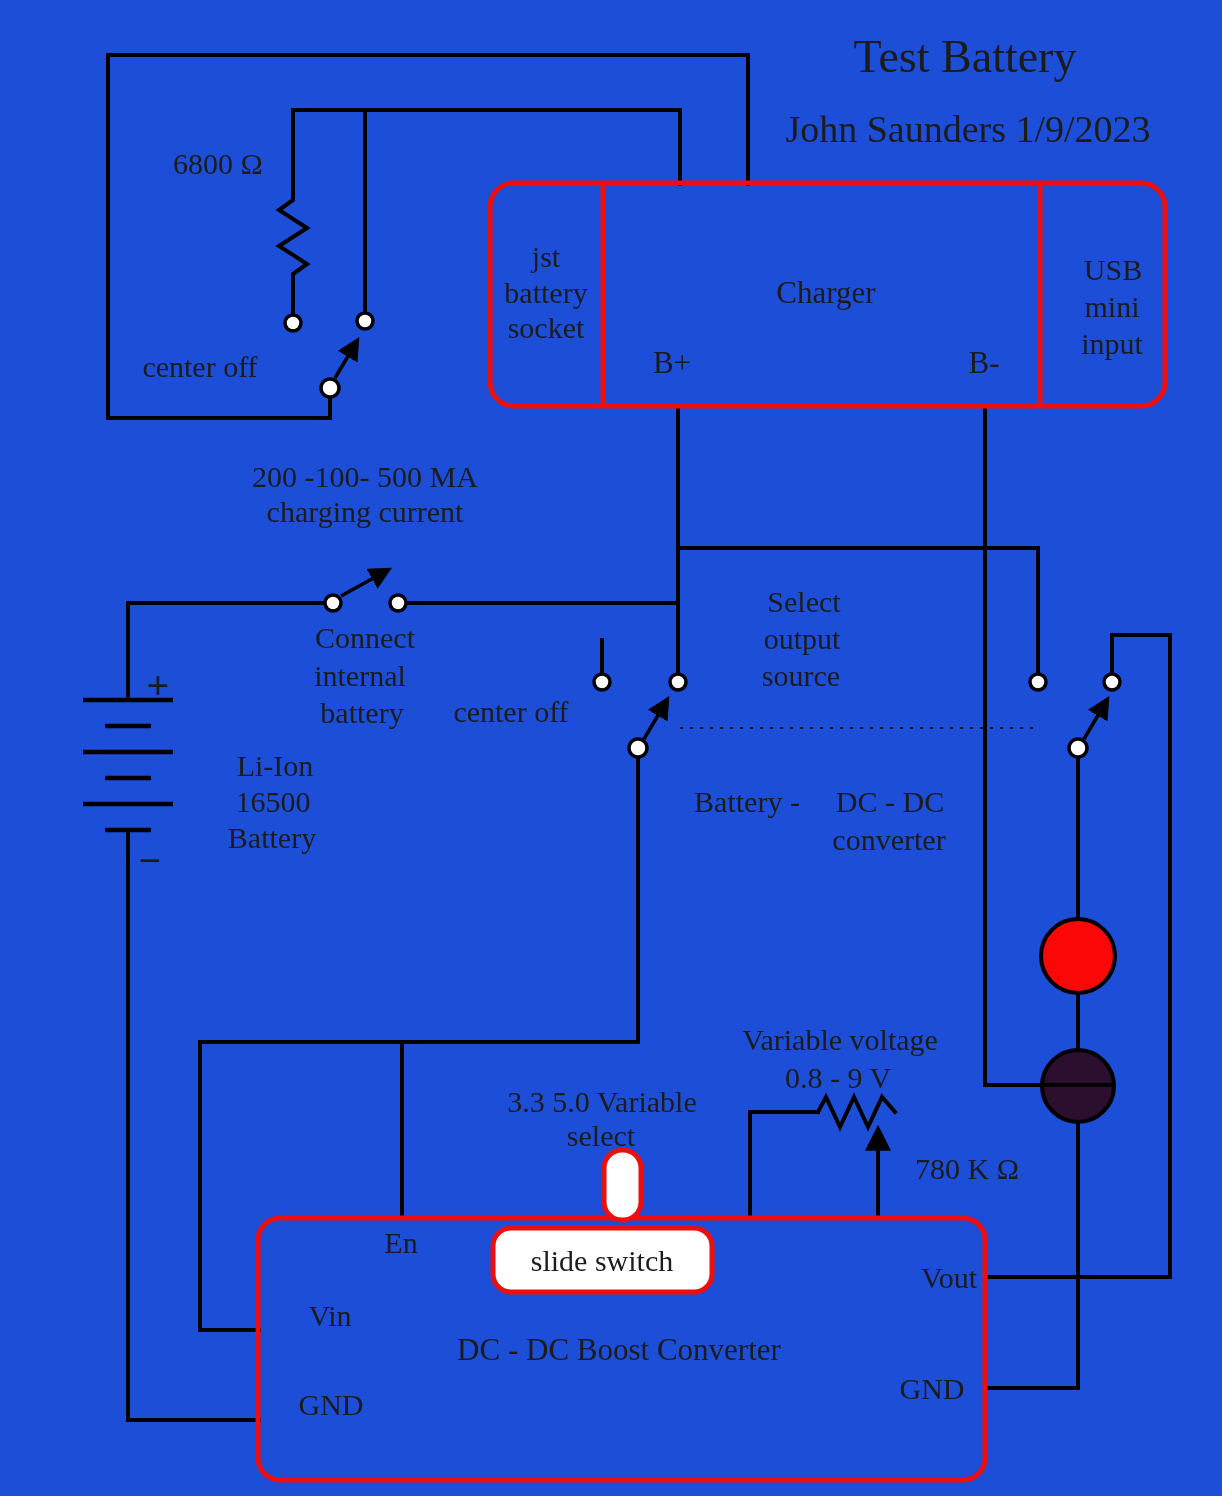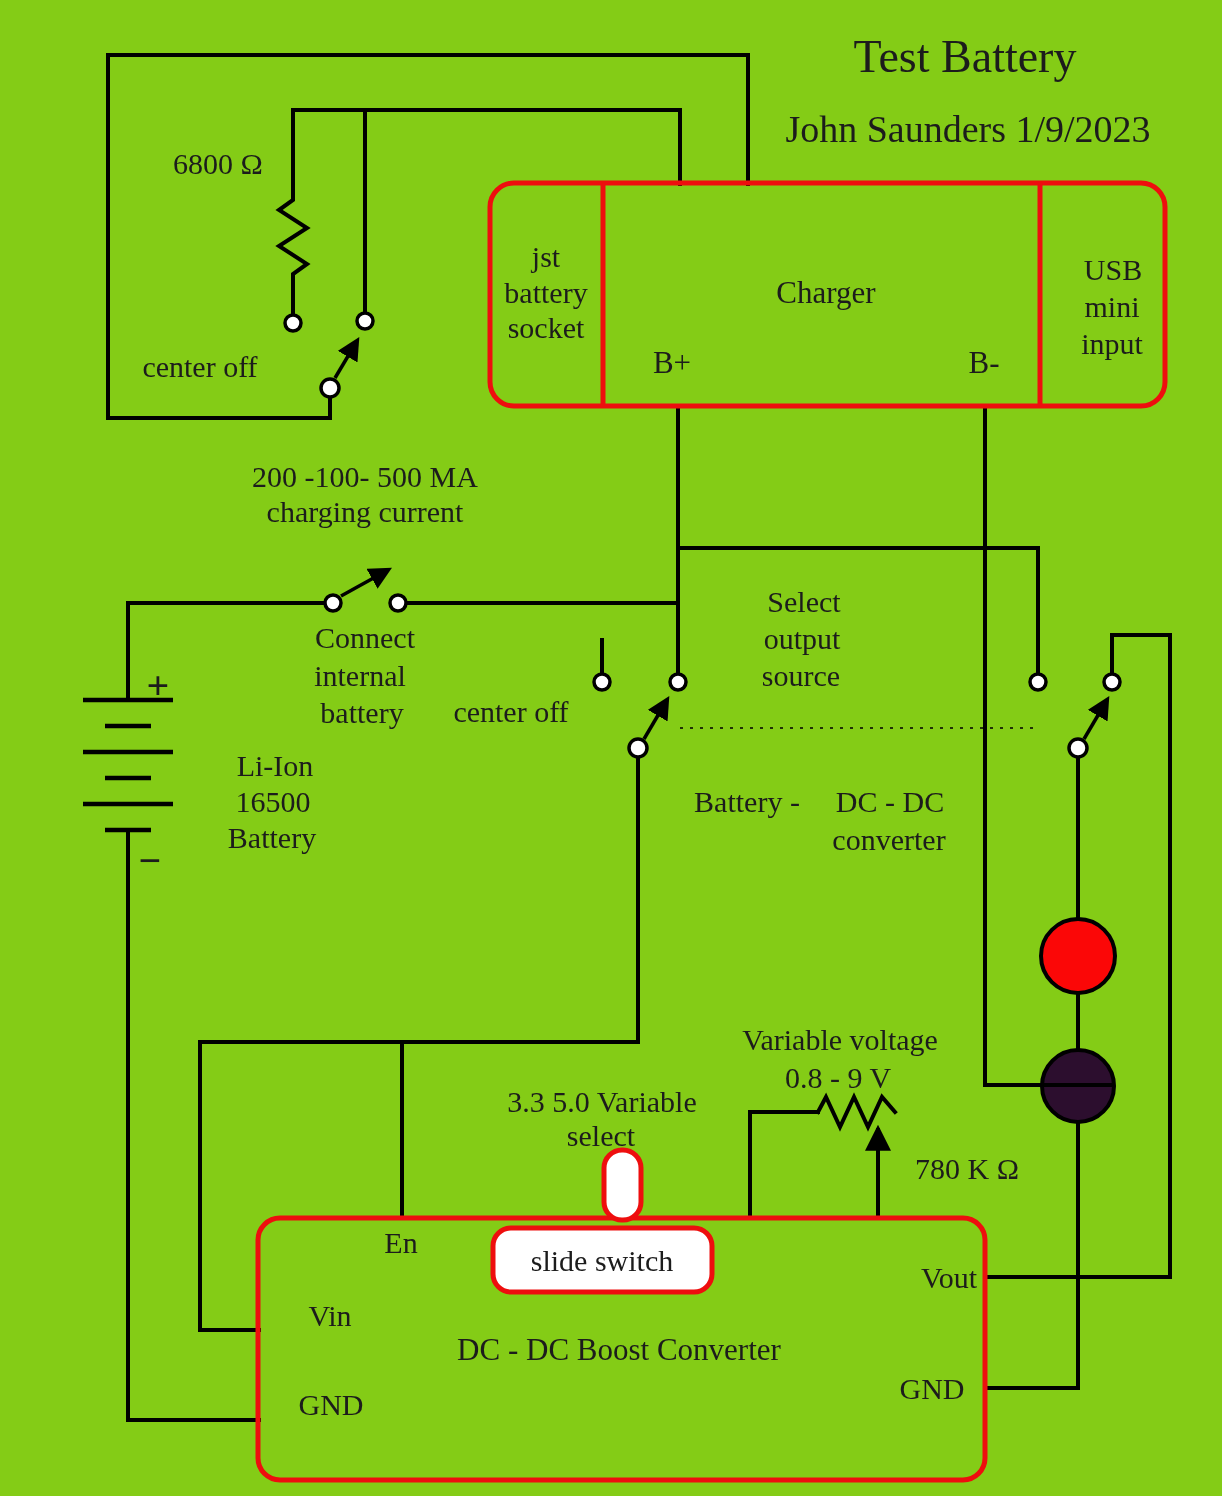--- a/index.html
+++ b/index.html
@@ -1,16 +1,16 @@
 <!DOCTYPE html>
 <html><head>
 <meta charset="utf-8">
 <style>
   html,body{margin:0;padding:0;background:#ffffff;}
-  .canvas{position:relative;width:1222px;height:1496px;background:#84cc16;overflow:hidden;}
+  .canvas{position:relative;width:1222px;height:1496px;background:#1d4ed8;overflow:hidden;}
   svg{position:absolute;left:0;top:0;}
   text{font-family:"Liberation Serif", serif;font-size:30px;text-anchor:middle;}
   .t46{font-size:46px;}
   .t38{font-size:38px;}
   .t31{font-size:31px;}
   .sign{font-size:40px;font-weight:bold;}
 </style>
 </head>
 <body>
 

